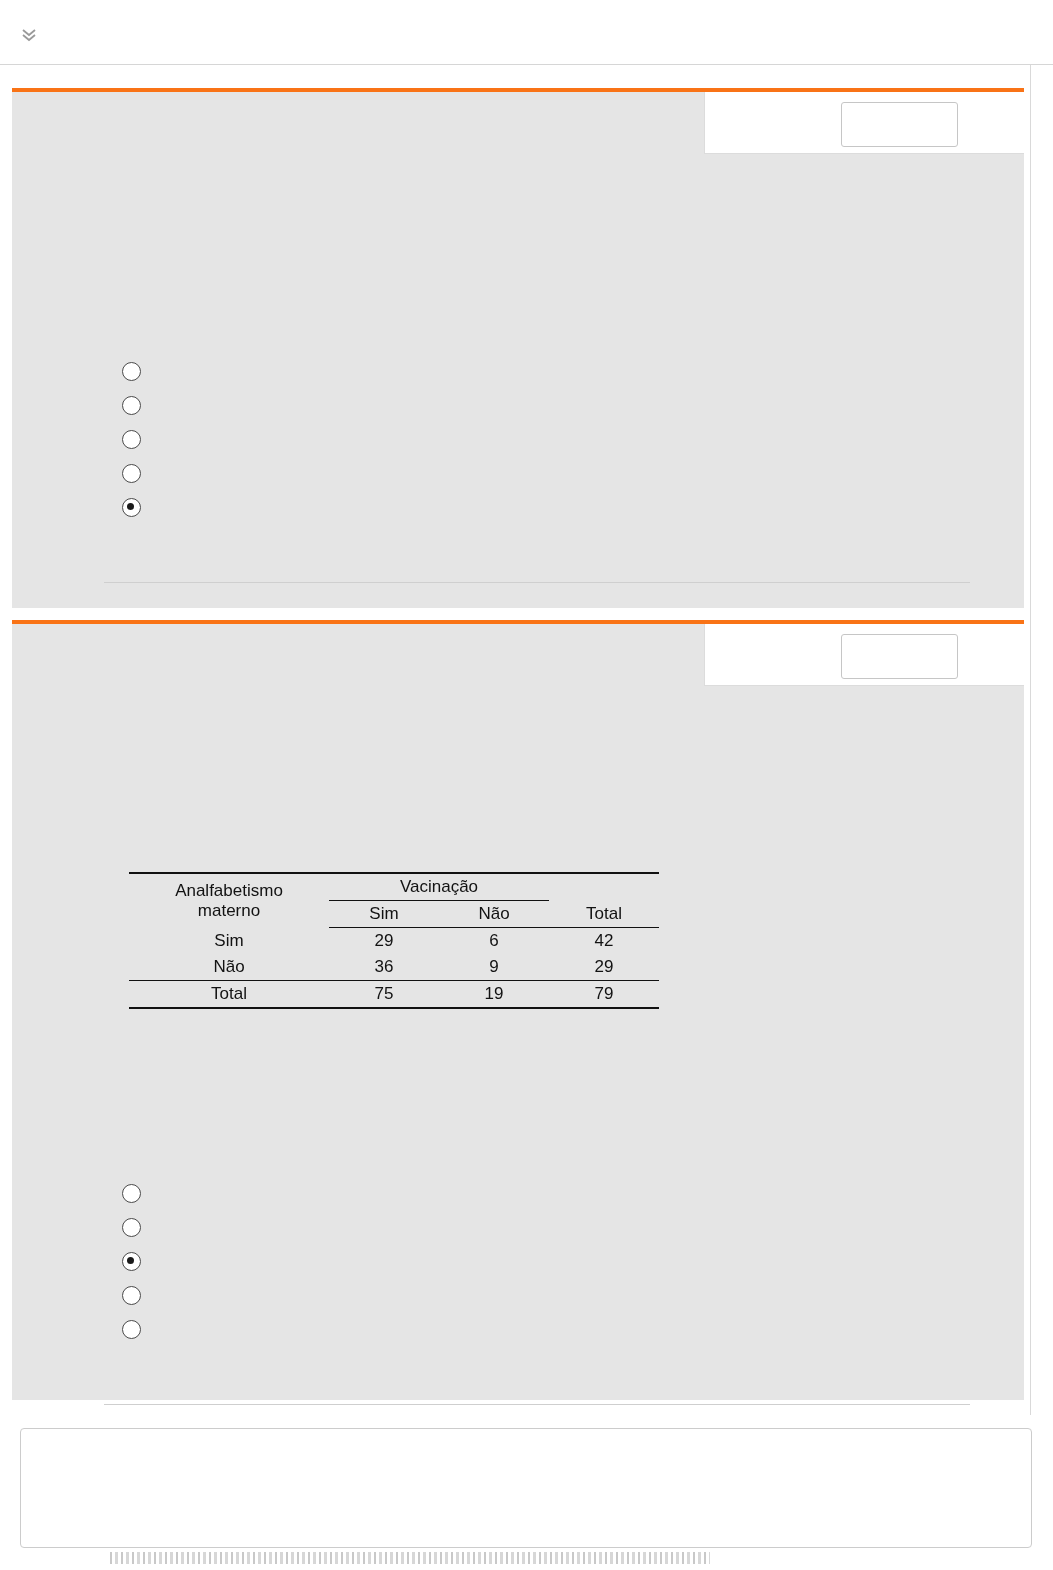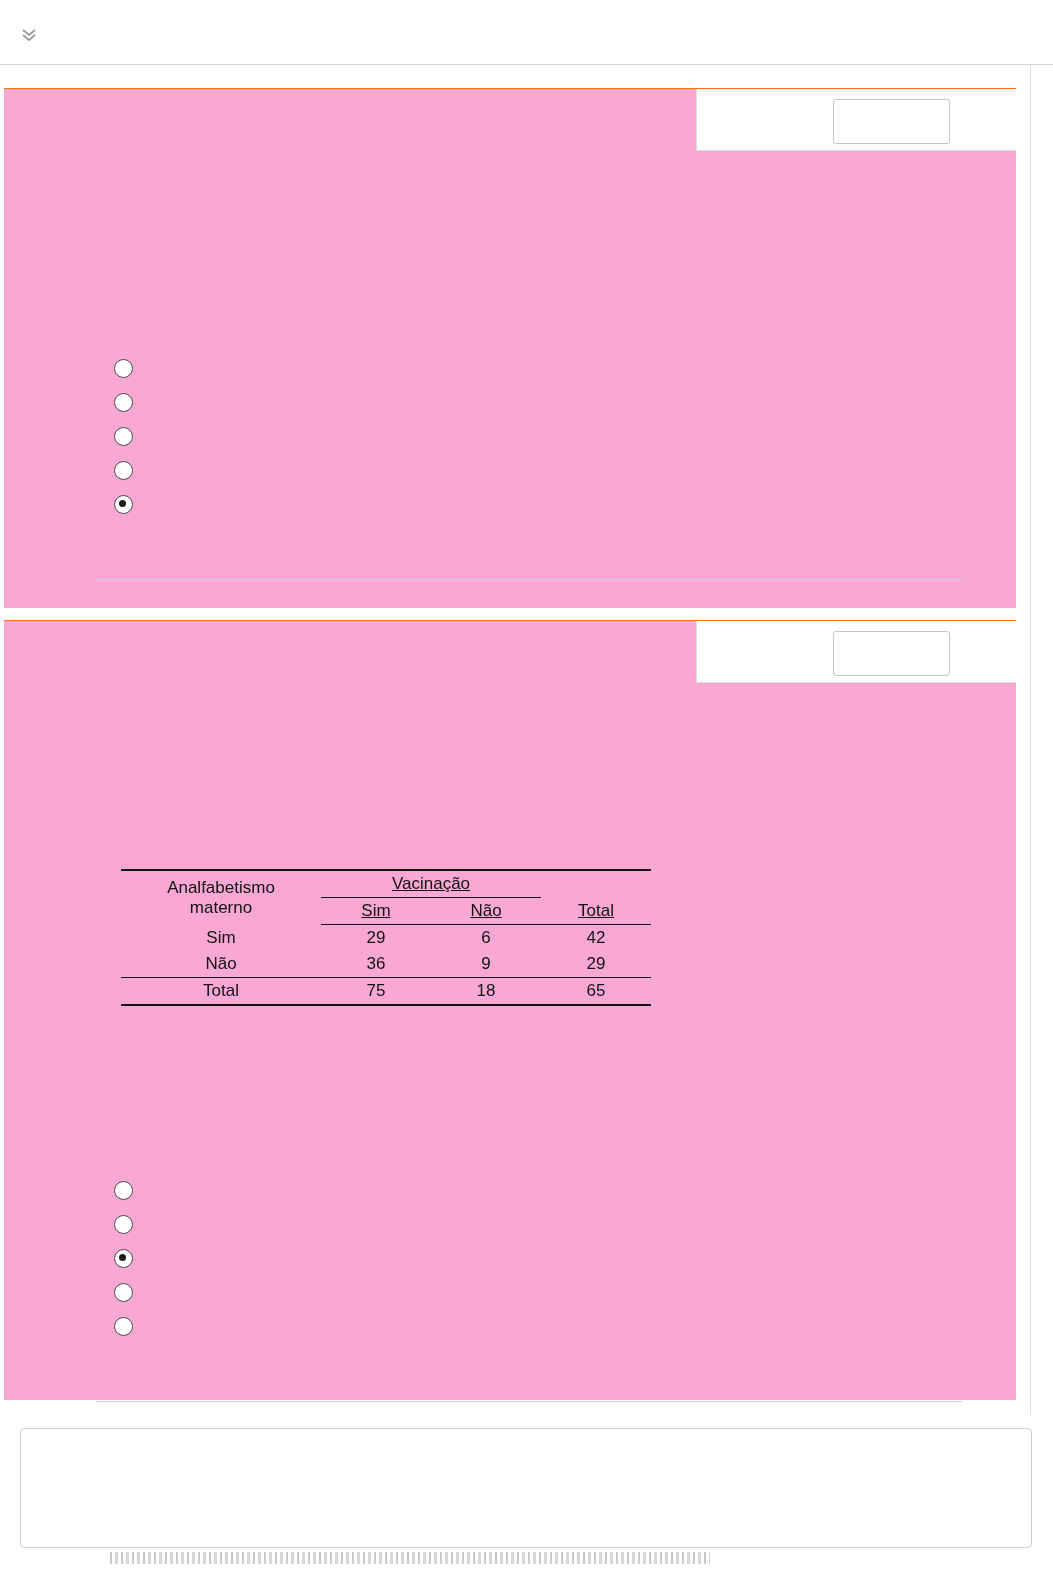--- a/index.html
+++ b/index.html
@@ -43,25 +43,25 @@
     right: 0; top: 65px;
     width: 22px;
     height: 1350px;
     border-left: 1px solid #d9d9d9;
     background: #ffffff;
   }
 
   
   .question {
     position: absolute;
-    left: 4px;
+    left: 12px;
     width: 1012px;
     box-sizing: border-box;
-    border-top: 1px solid #f97316;
-    background: #f9a8d4;
+    border-top: 4px solid #f97316;
+    background: #e5e5e5;
   }
   #question-1 { top: 88px; height: 520px; }
   #question-2 { top: 620px; height: 780px; }
 
   .score-box {
     position: absolute;
     right: 0;
     top: 0;
     width: 320px;
     height: 62px;
@@ -152,21 +152,21 @@
   .tbl-top { border-top: 2px solid #111111; }
   .tbl-bot { border-bottom: 2px solid #111111; }
   .tbl-mid { border-bottom: 1.6px solid #111111; }
   .grp-rule { border-bottom: 1.4px solid #111111; }
 
   .col-label { width: 200px; text-align: center; font-weight: bold; font-size: 17px; }
   .col-sim   { width: 110px; }
   .col-nao   { width: 110px; }
   .col-total { width: 110px; }
 
-  .hdr-strong { font-weight: bold; text-decoration: underline; }
+  .hdr-strong { font-weight: bold; }
 
   
   .bottom-panel {
     position: absolute;
     left: 20px;
     top: 1428px;
     width: 1012px;
     height: 120px;
     border: 1px solid #cccccc;
     border-radius: 4px;
@@ -265,22 +265,22 @@
       </tr>
       <tr>
         <td class="col-label tbl-mid">Não</td>
         <td class="col-sim tbl-mid">36</td>
         <td class="col-nao tbl-mid">9</td>
         <td class="col-total tbl-mid">29</td>
       </tr>
       <tr>
         <td class="col-label tbl-bot">Total</td>
         <td class="col-sim tbl-bot">75</td>
-        <td class="col-nao tbl-bot">18</td>
-        <td class="col-total tbl-bot">65</td>
+        <td class="col-nao tbl-bot">19</td>
+        <td class="col-total tbl-bot">79</td>
       </tr>
     </tbody>
       </table>
   </div>
 
   <div class="options" style="top:552px;">
     <div class="option-row">
       <span class="radio"></span>
       <span class="option-label"></span>
     </div>

